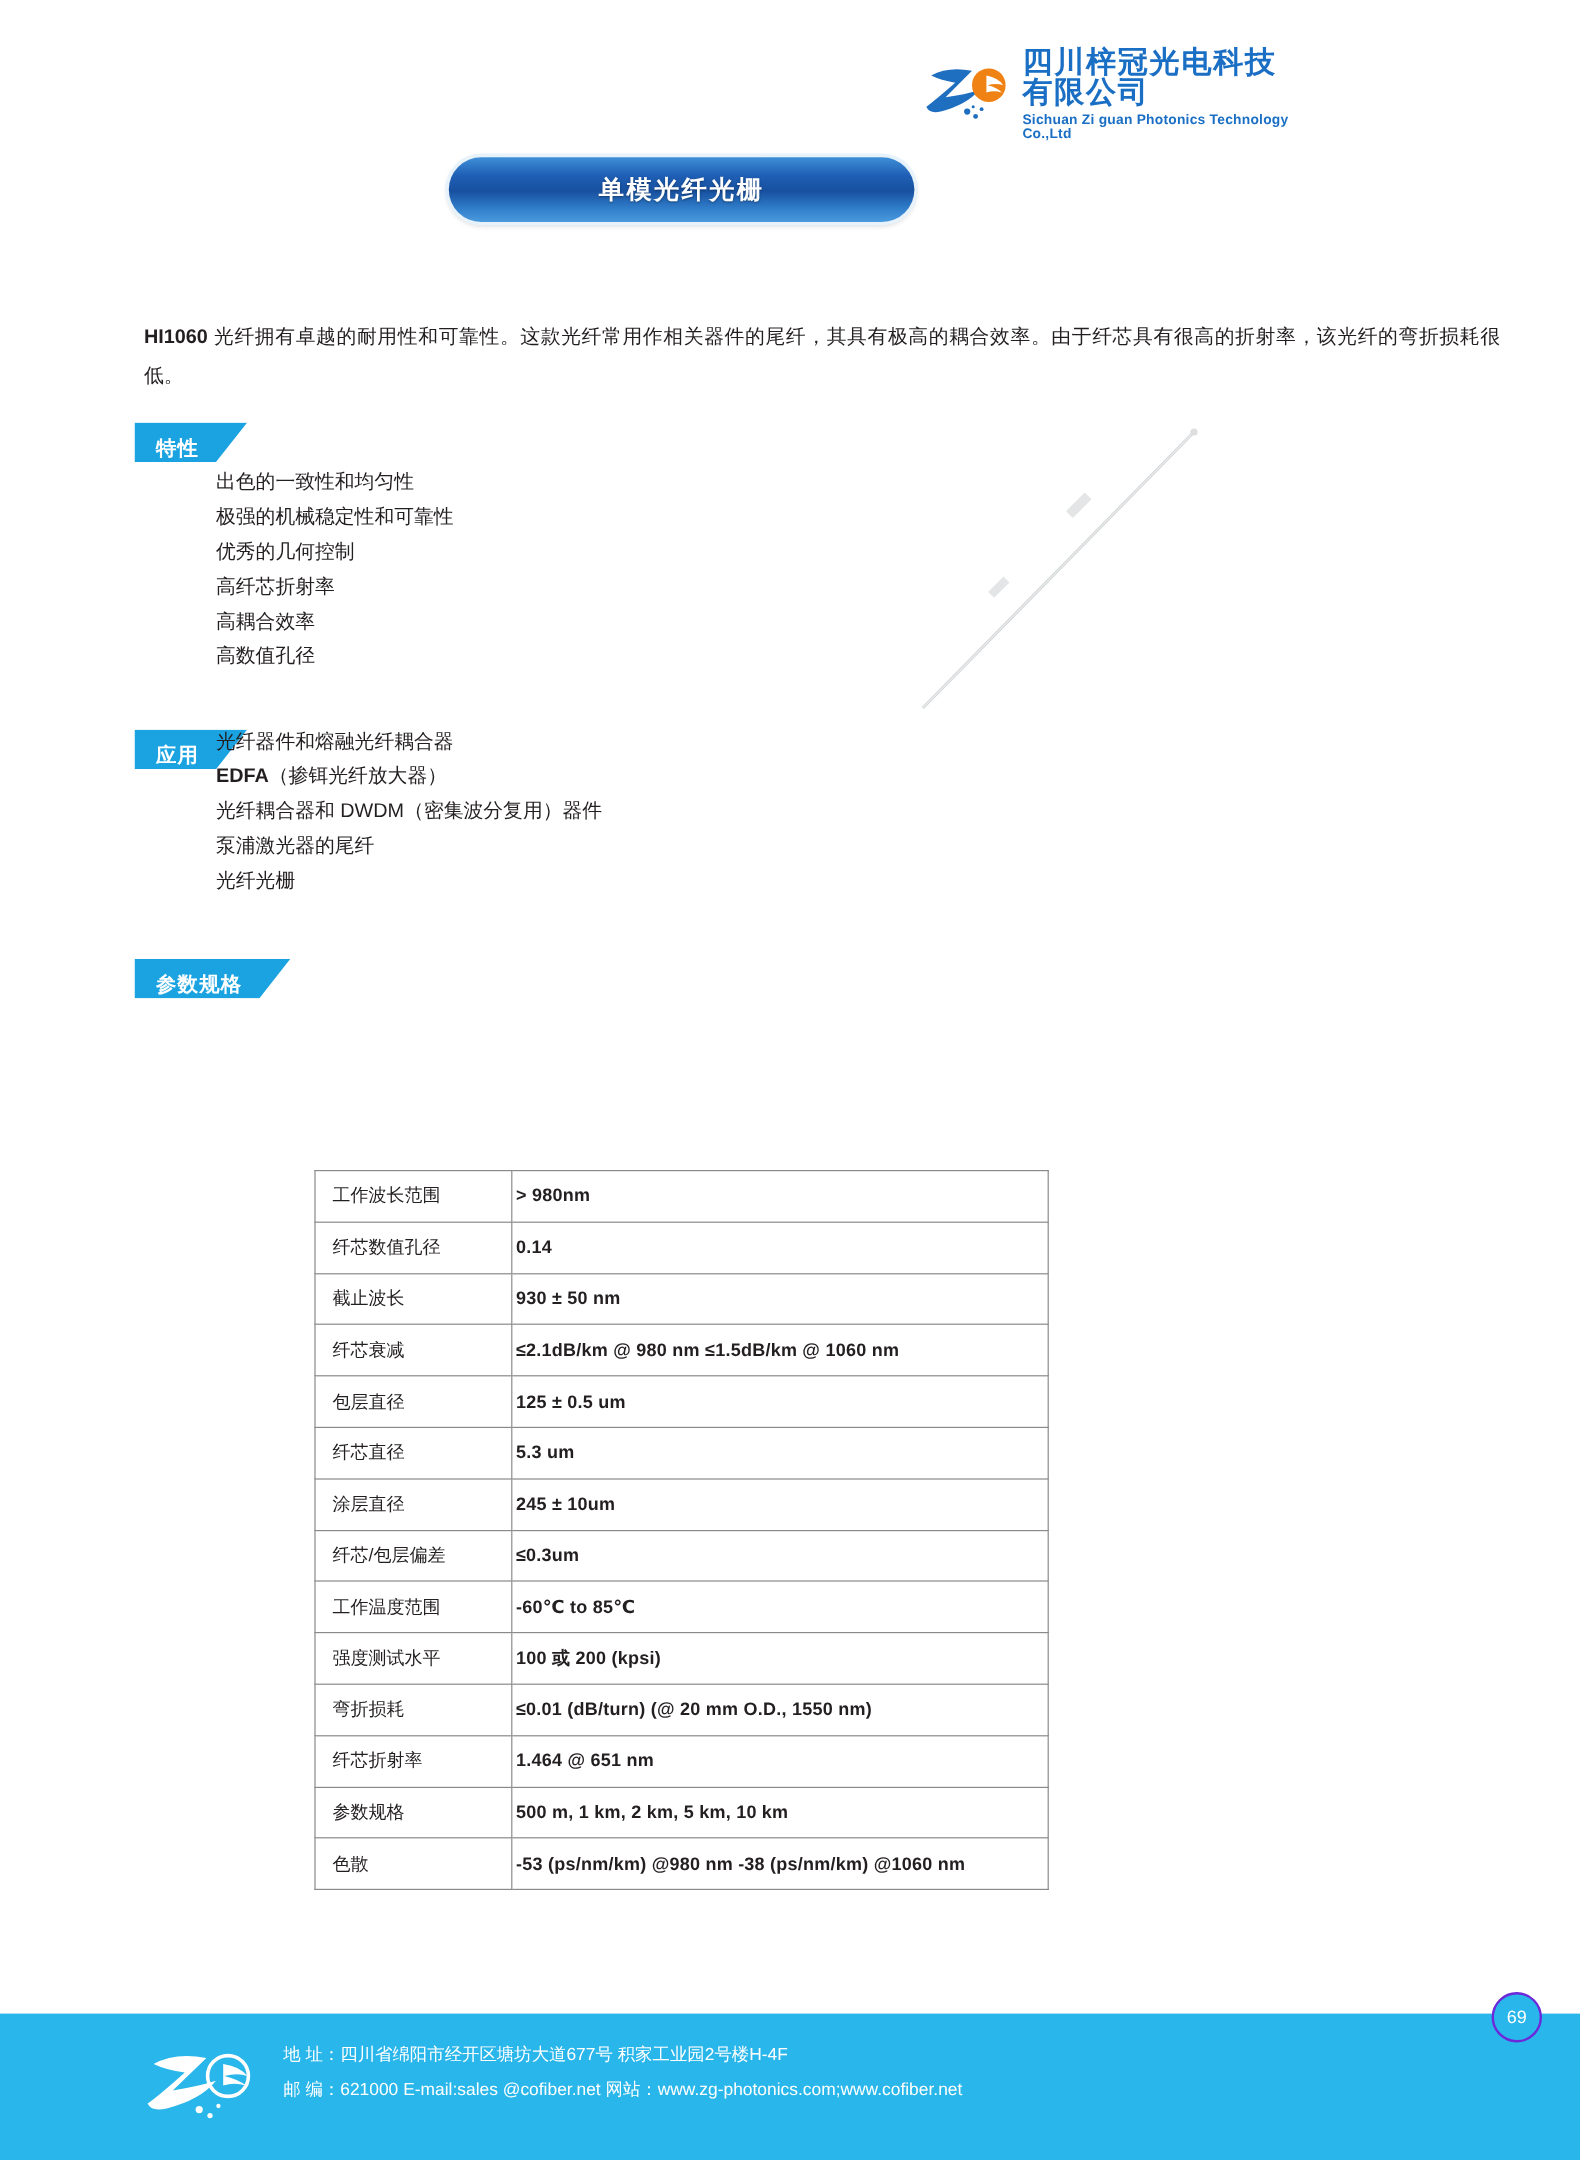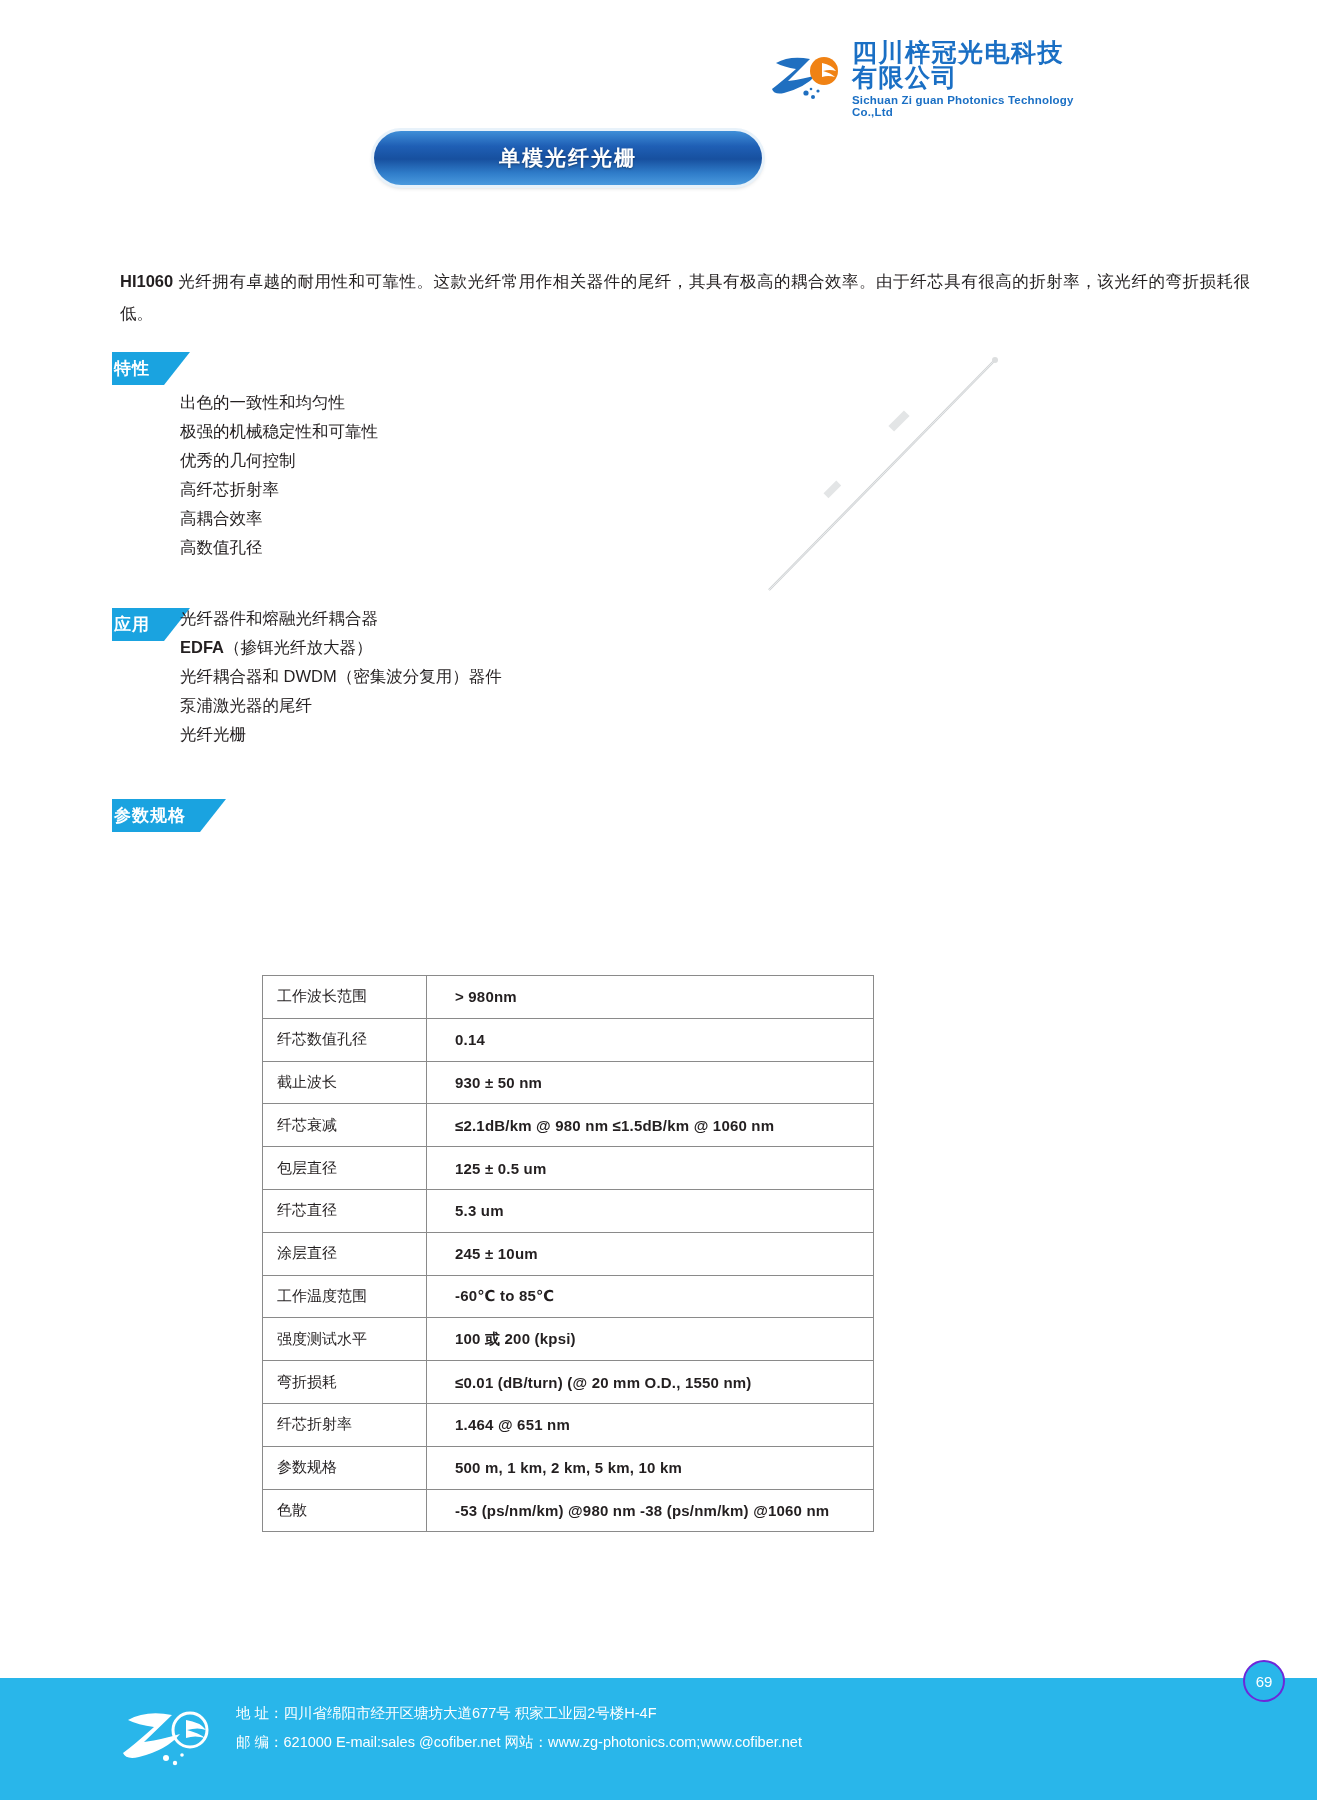--- a/index.html
+++ b/index.html
@@ -37,23 +37,23 @@
   
   .intro{
     position:absolute;left:120px;top:265px;width:1130px;
     font-size:16.5px;line-height:32px;color:#231f20;text-align:justify;
   }
   .intro b{font-weight:bold;}
 
   
   .sec-tab{
     position:absolute;height:33px;background:#1aa3e0;
-    display:flex;align-items:center;
+    display:flex;align-items:flex-end;
     clip-path:polygon(0 0, 100% 0, calc(100% - 26px) 100%, 0 100%);
-    padding-left:2px;padding-right:40px;
+    padding-left:18px;padding-right:40px;
   }
   .sec-tab span{color:#ffffff;font-size:17px;font-weight:bold;letter-spacing:1px;}
 
   .list{position:absolute;font-size:16.5px;line-height:29px;color:#231f20;}
   .list div{white-space:nowrap;}
   .list b{font-weight:bold;}
 
   
   .product-img{position:absolute;left:745px;top:352px;width:280px;height:250px;}
 
@@ -66,21 +66,21 @@
     border:1px solid #8a8a8a;
     height:39.8px;
     font-size:15px;
     vertical-align:middle;
   }
   .spec-table td.k{
     width:148px;padding-left:14px;font-weight:normal;color:#231f20;
   }
   .spec-table td.k.indent{}
   .spec-table td.v{
-    padding-left:28px;font-weight:bold;color:#231f20;letter-spacing:.2px;
+    padding-left:3px;font-weight:bold;color:#231f20;letter-spacing:.2px;
   }
 
   
   .footer{
     position:absolute;left:0;bottom:0;width:1317px;height:122px;
     background:#29b6ea;
   }
   .footer-logo{position:absolute;left:120px;top:28px;width:92px;height:62px;}
   .footer-lines{position:absolute;left:236px;top:21px;color:#ffffff;font-size:14.5px;line-height:28.5px;}
   .footer-lines div{white-space:nowrap;}
@@ -185,20 +185,24 @@
         </tr>
       <tr>
           <td class="k">纤芯直径</td>
           <td class="v">5.3 um</td>
         </tr>
       <tr>
           <td class="k">涂层直径</td>
           <td class="v">245 ± 10um</td>
         </tr>
       <tr>
+          <td class="k">纤芯/包层偏差</td>
+          <td class="v">≤0.3um</td>
+        </tr>
+      <tr>
           <td class="k">工作温度范围</td>
           <td class="v">-60℃ to 85℃</td>
         </tr>
       <tr>
           <td class="k">强度测试水平</td>
           <td class="v">100 或 200 (kpsi)</td>
         </tr>
       <tr>
           <td class="k">弯折损耗</td>
           <td class="v">≤0.01 (dB/turn) (@ 20 mm O.D., 1550 nm)</td>

